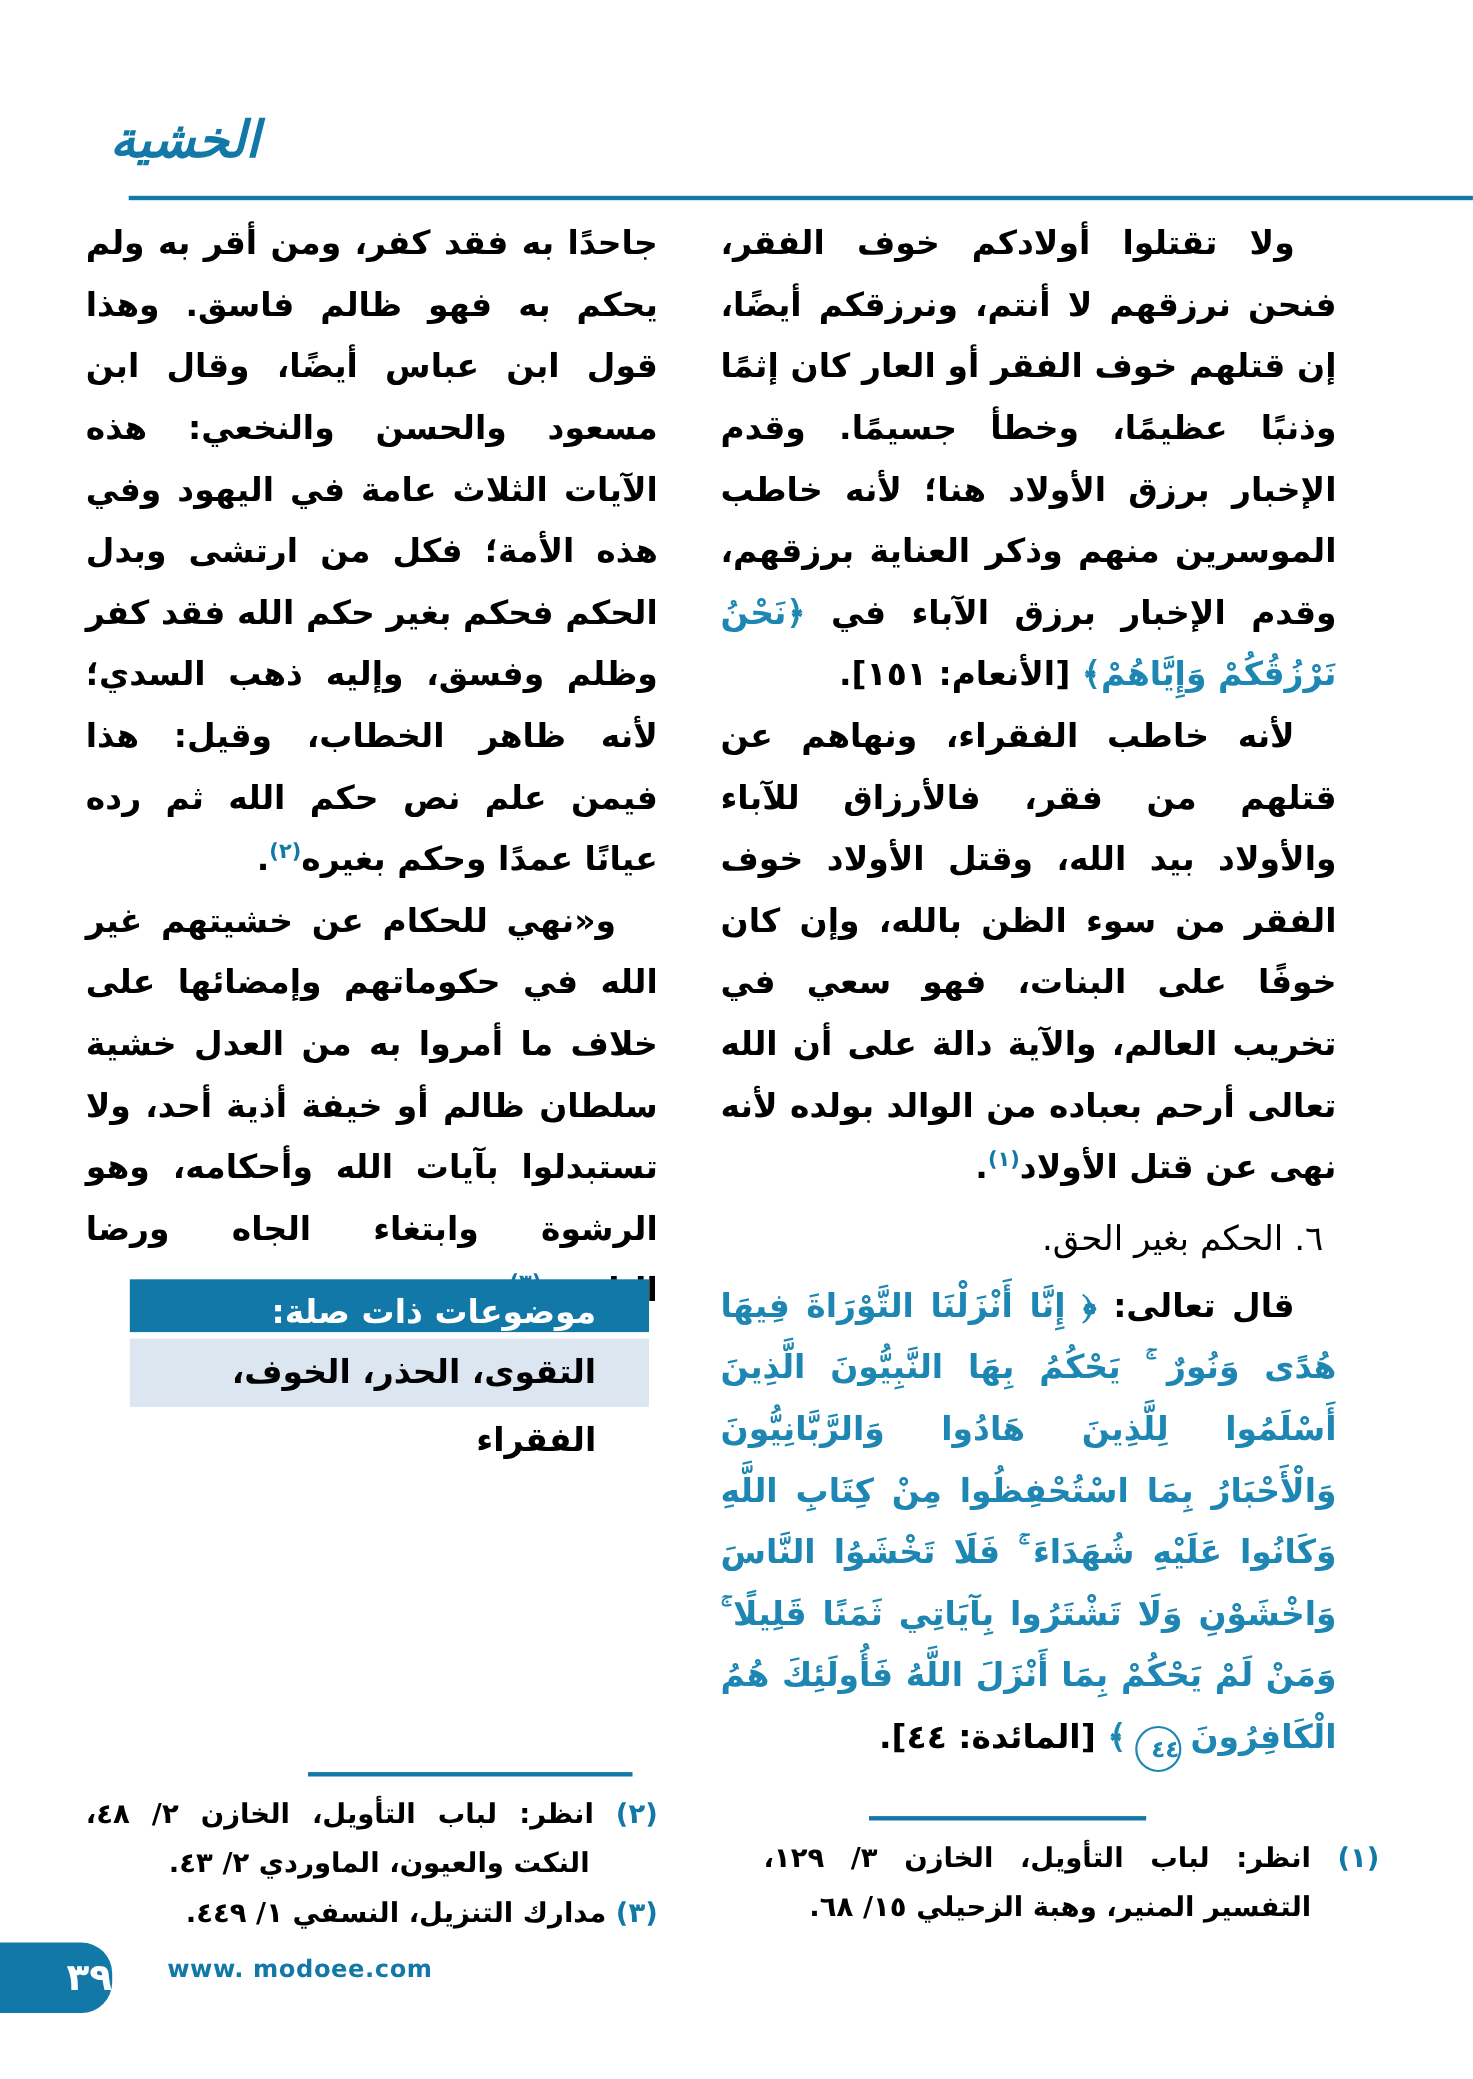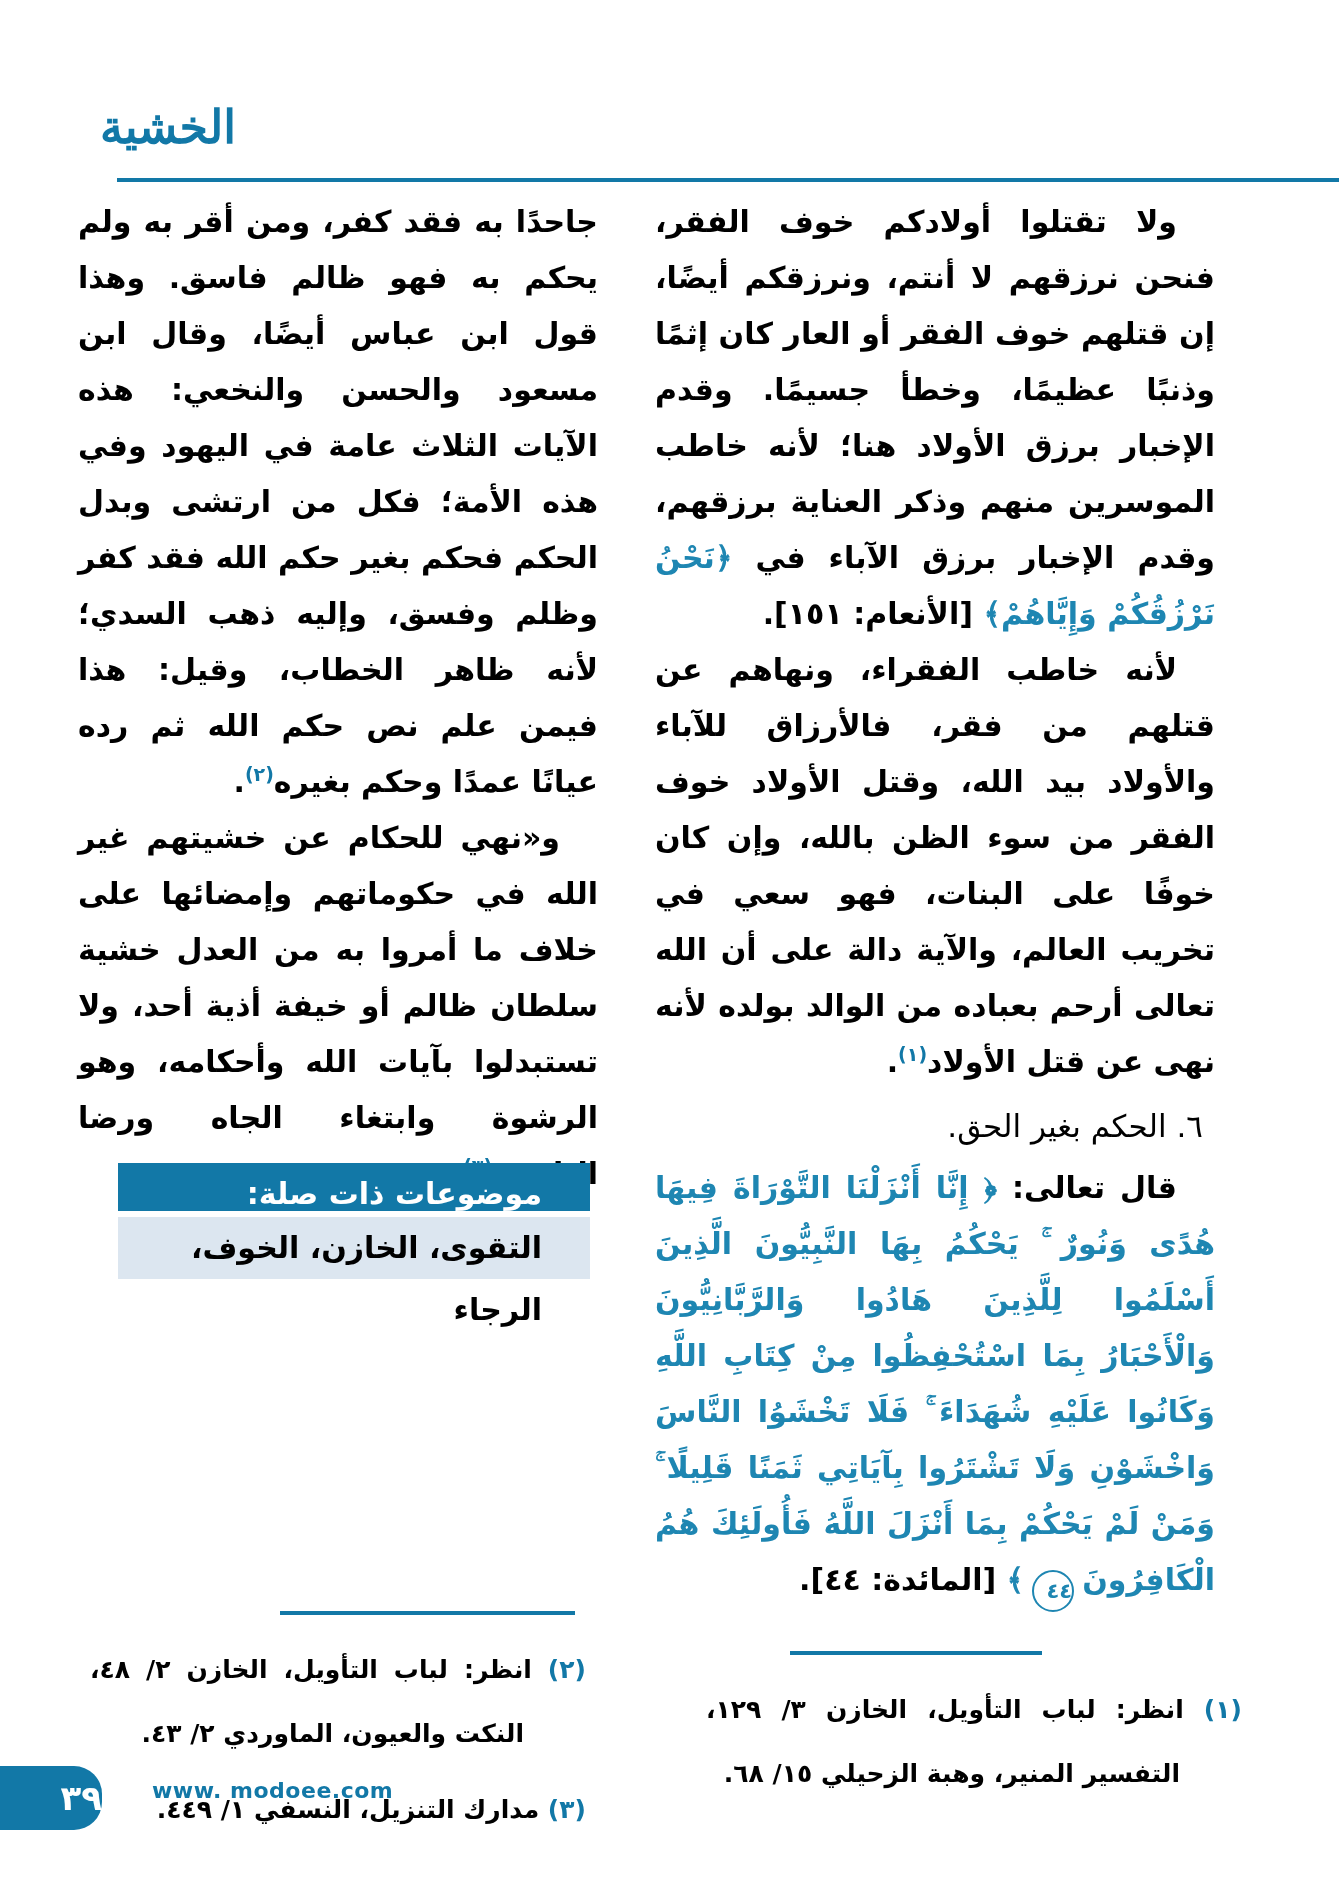--- a/index.html
+++ b/index.html
@@ -13,20 +13,21 @@
     width:1339px;height:1890px;position:relative;background:#ffffff;
     font-family:"DejaVu Sans",sans-serif;direction:rtl;overflow:hidden;
   }
   .page{position:absolute;inset:0;}
 
   
   .logo{
     position:absolute;left:100px;top:104px;
     color:var(--teal);font-size:46px;font-weight:bold;line-height:1;
     font-family:"DejaVu Serif",serif;
+    font-style:italic;
   }
   .header-rule{
     position:absolute;left:117px;right:0;top:178px;height:4px;
     background:var(--teal);
   }
 
   
   .col{position:absolute;top:194px;}
   .col-right{left:655px;width:560px;}
   .col-left{left:78px;width:520px;}
@@ -65,21 +66,21 @@
   }
 
   
   .fnsep{position:absolute;height:4px;background:var(--teal);}
   .fnsep-left{left:280px;top:1611px;width:295px;}
   .fnsep-right{left:790px;top:1651px;width:252px;}
   .footnotes{position:absolute;}
   .footnotes-left{left:78px;top:1626px;width:520px;}
   .footnotes-right{left:694px;top:1666px;width:560px;}
   .fnp{
-    margin:12px;font-size:25px;line-height:64px;font-weight:bold;color:#000;
+    margin:0;font-size:25px;line-height:45px;font-weight:bold;color:#000;
     text-align:justify;padding-right:62px;text-indent:-62px;
   }
   .fnm2{color:var(--teal);font-weight:bold;}
 
   
   .page-badge{
     position:absolute;left:0;top:1766px;width:102px;height:64px;
     background:var(--teal);color:#ffffff;border-radius:0 28px 28px 0;
     text-align:right;line-height:64px;font-size:34px;font-weight:bold;
   }
@@ -108,21 +109,21 @@
   </div>
 
   <div class="col col-left">
     <p class="bp"><span>جاحدًا به فقد كفر، ومن أقر به ولم يحكم به فهو ظالم فاسق. وهذا قول ابن عباس أيضًا، وقال ابن مسعود والحسن والنخعي: هذه الآيات الثلاث عامة في اليهود وفي هذه الأمة؛ فكل من ارتشى وبدل الحكم فحكم بغير حكم الله فقد كفر وظلم وفسق، وإليه ذهب السدي؛ لأنه ظاهر الخطاب، وقيل: هذا فيمن علم نص حكم الله ثم رده عيانًا عمدًا وحكم بغيره</span><sup class="fnm">(٢)</sup><span>.</span></p>
 
     <p class="bp ind"><span>و«نهي للحكام عن خشيتهم غير الله في حكوماتهم وإمضائها على خلاف ما أمروا به من العدل خشية سلطان ظالم أو خيفة أذية أحد، ولا تستبدلوا بآيات الله وأحكامه، وهو الرشوة وابتغاء الجاه ورضا الناس»</span><sup class="fnm">(٣)</sup><span>.</span></p>
   </div>
 
   <div class="related-box">
     <div class="rb-head">موضوعات ذات صلة:</div>
-    <div class="rb-body">التقوى، الخازن، الخوف، الرجاء</div>
+    <div class="rb-body">التقوى، الحذر، الخوف، الفقراء</div>
   </div>
 
   <div class="fnsep fnsep-left"></div>
   <div class="footnotes footnotes-left">
     <p class="fnp"><span class="fnm2">(٢)</span> <span>انظر: لباب التأويل، الخازن ٢/ ٤٨، النكت والعيون، الماوردي ٢/ ٤٣.</span></p>
     <p class="fnp"><span class="fnm2">(٣)</span> <span>مدارك التنزيل، النسفي ١/ ٤٤٩.</span></p>
   </div>
 
   <div class="fnsep fnsep-right"></div>
   <div class="footnotes footnotes-right">

